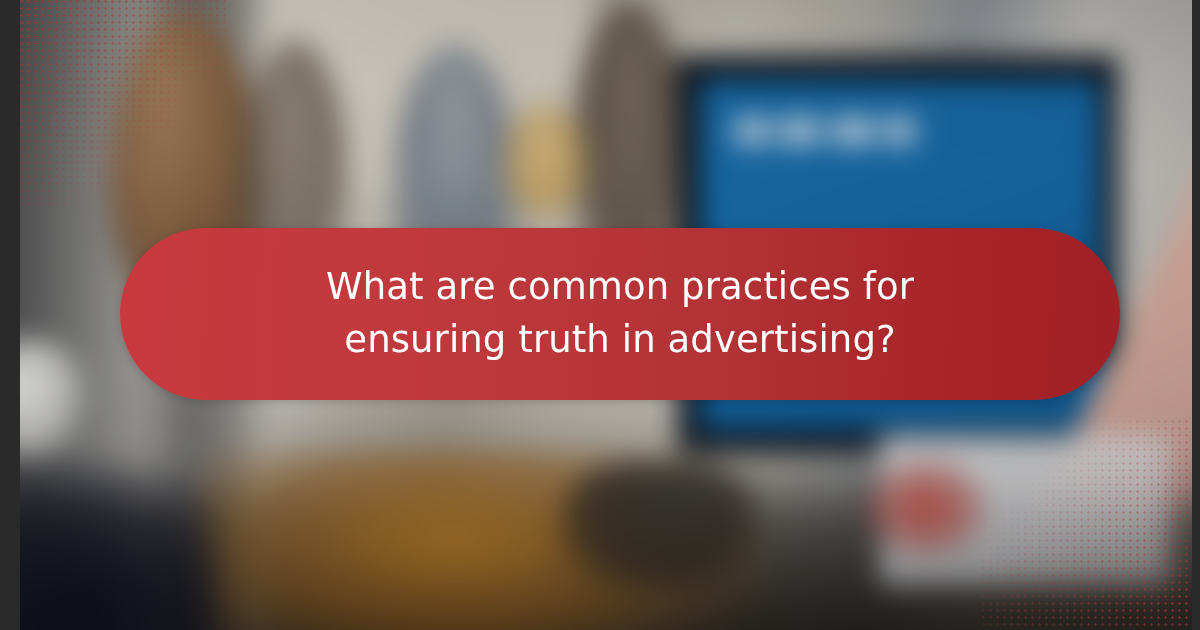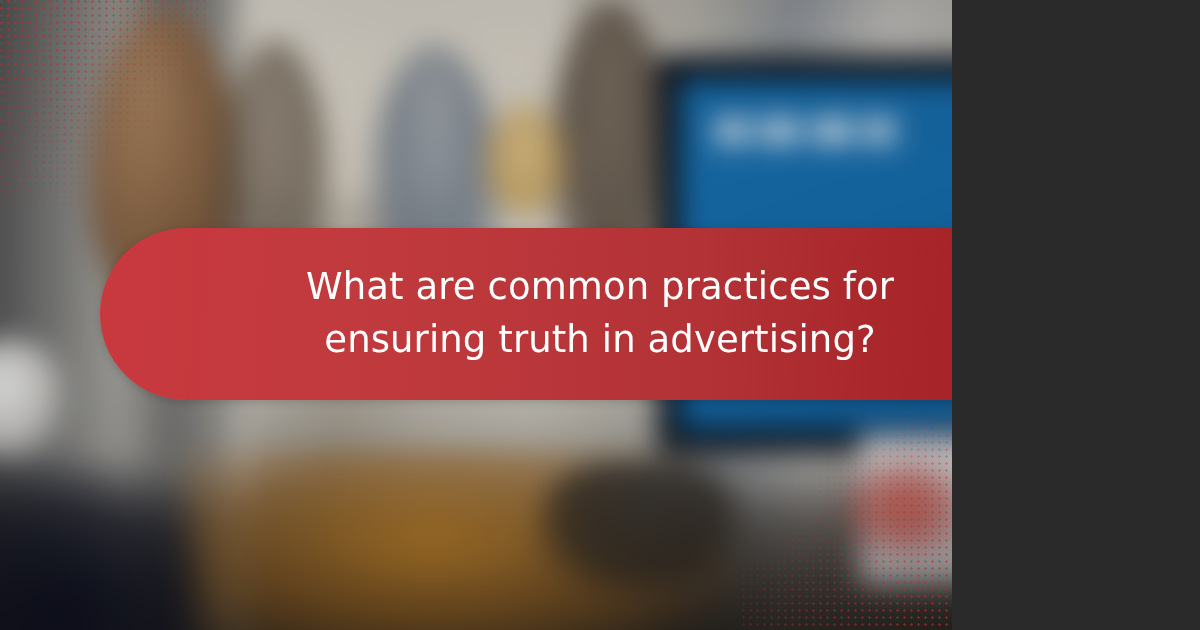--- a/index.html
+++ b/index.html
@@ -7,23 +7,24 @@
   html, body {
     width: 1200px;
     height: 630px;
     overflow: hidden;
     background: #2a2a2a;
     font-family: "Liberation Sans", sans-serif;
   }
 
   #stage {
     position: relative;
-    width: 952px;
+    width: 1172px;
     height: 630px;
     overflow: hidden;
+    margin-left: 20px;
   }
 
   
   .bg-photo {
     position: absolute;
     inset: -60px;
     overflow: hidden;
     filter: blur(14px) saturate(0.92) brightness(0.96);
   }
 

